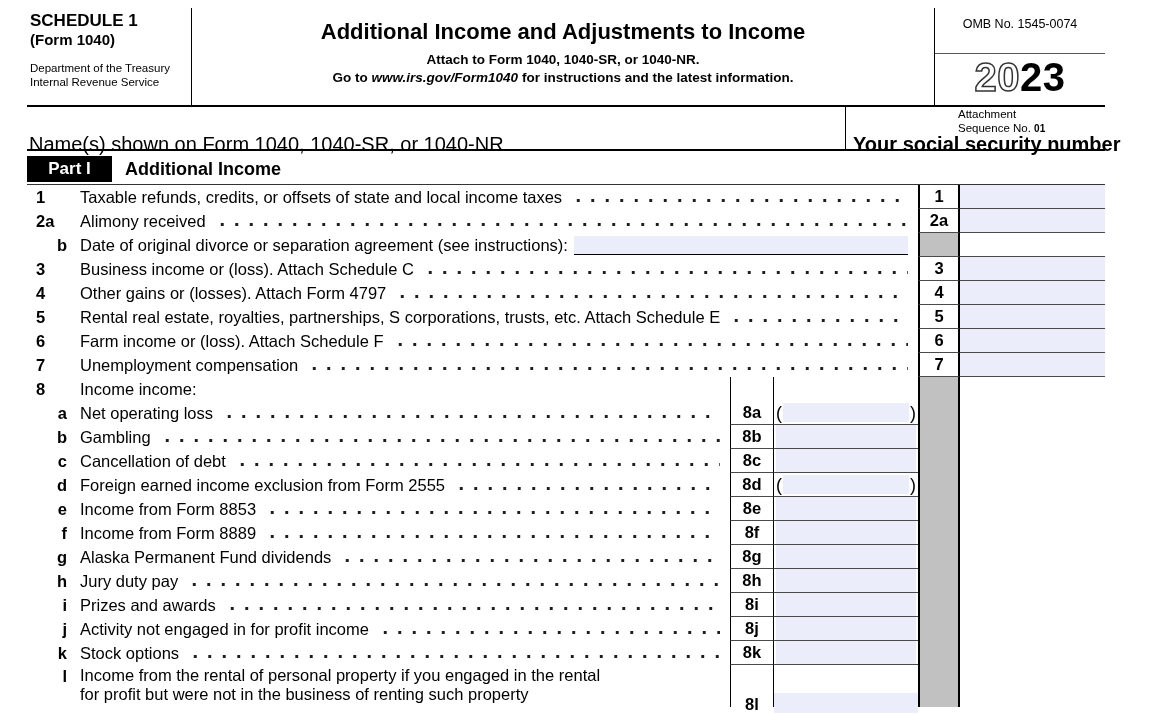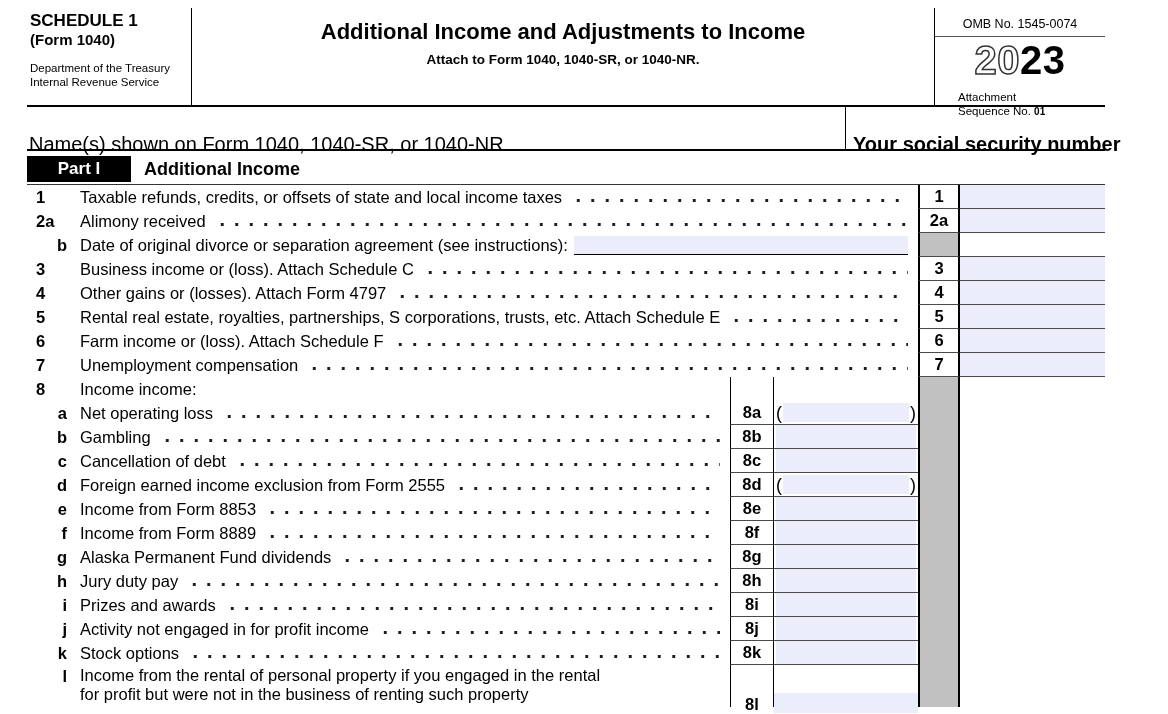--- a/index.html
+++ b/index.html
@@ -17,41 +17,41 @@
   .h-left{ width:165px; border-right:1.5px solid #000; padding:4px 6px 2px 3px; }
   .sched{ font-size:17px; font-weight:bold; line-height:1.1; }
   .form1040{ font-size:15px; font-weight:bold; }
   .dept{ margin-top:13px; font-size:11.5px; line-height:1.25; }
   .h-center{ flex:1; text-align:center; padding-top:11px; }
   .title{ font-size:22px; font-weight:bold; }
   .attach{ font-size:13.5px; font-weight:bold; margin-top:7px; }
   .goto{ font-size:13.5px; font-weight:bold; margin-top:3px; }
   .url{ font-style:italic; }
   .h-right{ width:171px; border-left:1.5px solid #000; }
-  .omb{ font-size:12.5px; text-align:center; padding:9px 0 5px; border-bottom:1px solid #555; }
+  .omb{ font-size:12.5px; text-align:center; padding:9px 0 22px; border-bottom:1px solid #555; }
   .year{ text-align:center; font-size:40px; font-weight:bold; line-height:1; margin-top:3px; letter-spacing:.5px; }
   .y-outline{ color:#bbb; }
   @supports (-webkit-text-stroke: 1px black){
     .y-outline{ color:#fff; -webkit-text-stroke:1.5px #333; }
   }
   .attachment{ font-size:11.5px; line-height:1.25; padding-left:23px; margin-top:10px; }
   .seq-no{ font-size:10px; font-weight:bold; }
 
   
   .name-row{ display:flex; height:44px; border-bottom:2.5px solid #000; }
   .name-cell{ flex:1; border-right:1.5px solid #000; display:flex; flex-direction:column; }
   .ssn-cell{ width:259px; display:flex; flex-direction:column; }
   .cell-label{ font-size:20px; padding:2px 0 0 2px; height:29px; white-space:nowrap;margin-top:24px; }
   .bold{ font-weight:bold; }
   .ssn-cell .cell-label{ padding-left:7px; }
   .cell-input{ flex:1; background:var(--field); }
 
   
   .part-band{ margin-top:5px; height:29px; border-bottom:1px solid #333; display:flex; align-items:flex-start; }
-  .part-box{ background:#000; color:#fff; font-weight:bold; font-size:17px; width:104px; height:26px;
+  .part-box{ background:#000; color:#fff; font-weight:bold; font-size:17px; width:85px; height:26px;
              display:flex; align-items:center; justify-content:center; }
   .part-title{ font-weight:bold; font-size:18px; margin-left:13px; line-height:26px; }
 
   
   .row{ display:flex; height:24px; align-items:center; font-size:16.5px; }
   .rnum{ width:44px; font-weight:bold; flex:0 0 auto; }
   .rnum.top{ padding-left:9px; }
   .rnum.sub{ text-align:right; padding-right:4px; }
   .rlabel{ margin-left:9px; white-space:nowrap; }
   .dots{ flex:1; align-self:stretch; margin:0 10px 0 7px;
@@ -97,20 +97,21 @@
         <div class="sched">SCHEDULE 1</div>
         <div class="form1040">(Form 1040)</div>
         <div class="dept">
           <div>Department of the Treasury</div>
           <div>Internal Revenue Service</div>
         </div>
       </div>
       <div class="h-center">
         <div class="title">Additional Income and Adjustments to Income</div>
         <div class="attach">Attach to Form 1040, 1040-SR, or 1040-NR.</div>
+        <div class="goto"><span>Go to </span><span class="url">www.irs.gov/Form1040</span><span> for instructions and the latest information.</span></div>
       </div>
       <div class="h-right">
         <div class="omb">OMB No. 1545-0074</div>
         <div class="year"><span class="y-outline">20</span><span class="y-bold">23</span></div>
         <div class="attachment">
           <span>Attachment</span><br>
           <span>Sequence No. </span><span class="seq-no">01</span>
         </div>
       </div>
     </div>

